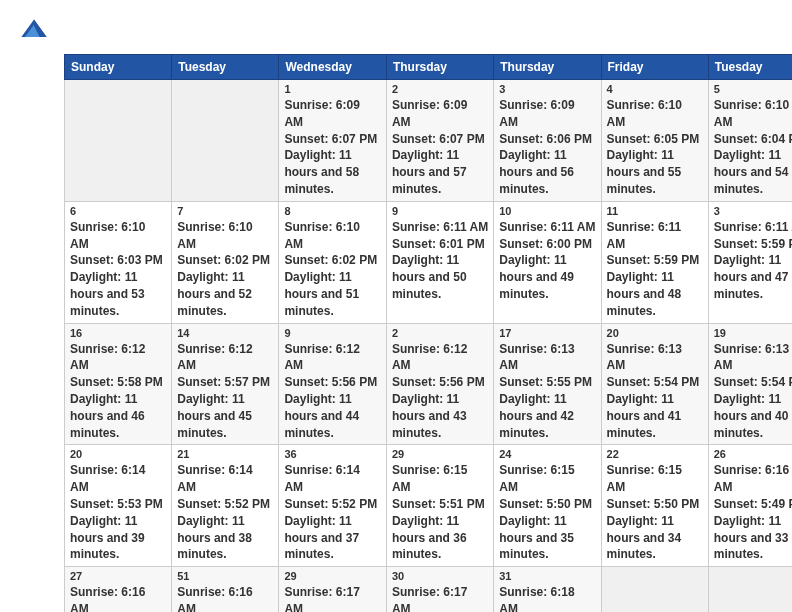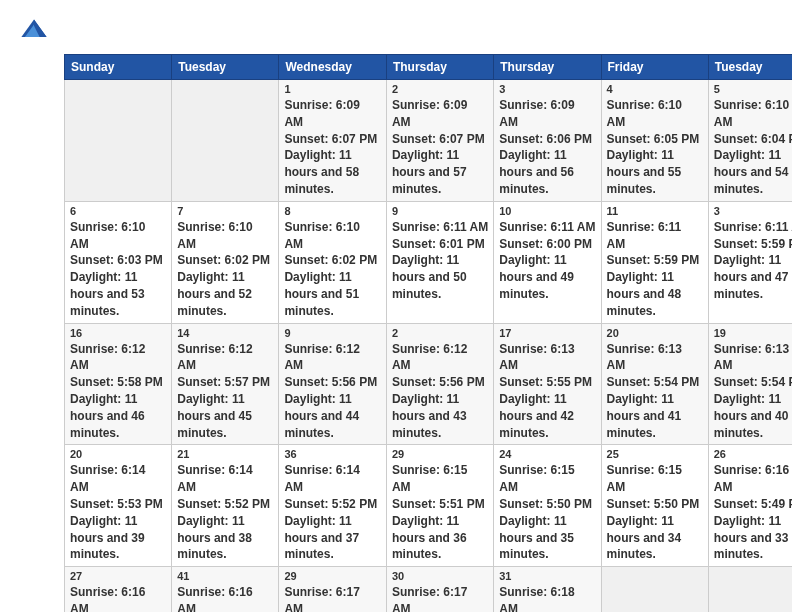--- a/index.html
+++ b/index.html
@@ -240,35 +240,35 @@
           </td>
           <td>
             <span class="day-num">29</span>
             <div class="cell-text">Sunrise: 6:15 AM<br>Sunset: 5:51 PM<br>Daylight: 11 hours and 36 minutes.</div>
           </td>
           <td>
             <span class="day-num">24</span>
             <div class="cell-text">Sunrise: 6:15 AM<br>Sunset: 5:50 PM<br>Daylight: 11 hours and 35 minutes.</div>
           </td>
           <td>
-            <span class="day-num">25</span>
+            <span class="day-num">22</span>
             <div class="cell-text">Sunrise: 6:15 AM<br>Sunset: 5:50 PM<br>Daylight: 11 hours and 34 minutes.</div>
           </td>
           <td>
             <span class="day-num">26</span>
             <div class="cell-text">Sunrise: 6:16 AM<br>Sunset: 5:49 PM<br>Daylight: 11 hours and 33 minutes.</div>
           </td>
         </tr>
         <tr>
           <td>
             <span class="day-num">27</span>
             <div class="cell-text">Sunrise: 6:16 AM<br>Sunset: 5:49 PM<br>Daylight: 11 hours and 32 minutes.</div>
           </td>
           <td>
-            <span class="day-num">41</span>
+            <span class="day-num">51</span>
             <div class="cell-text">Sunrise: 6:16 AM<br>Sunset: 5:48 PM<br>Daylight: 11 hours and 31 minutes.</div>
           </td>
           <td>
             <span class="day-num">29</span>
             <div class="cell-text">Sunrise: 6:17 AM<br>Sunset: 5:48 PM<br>Daylight: 11 hours and 30 minutes.</div>
           </td>
           <td>
             <span class="day-num">30</span>
             <div class="cell-text">Sunrise: 6:17 AM<br>Sunset: 5:47 PM<br>Daylight: 11 hours and 29 minutes.</div>
           </td>

